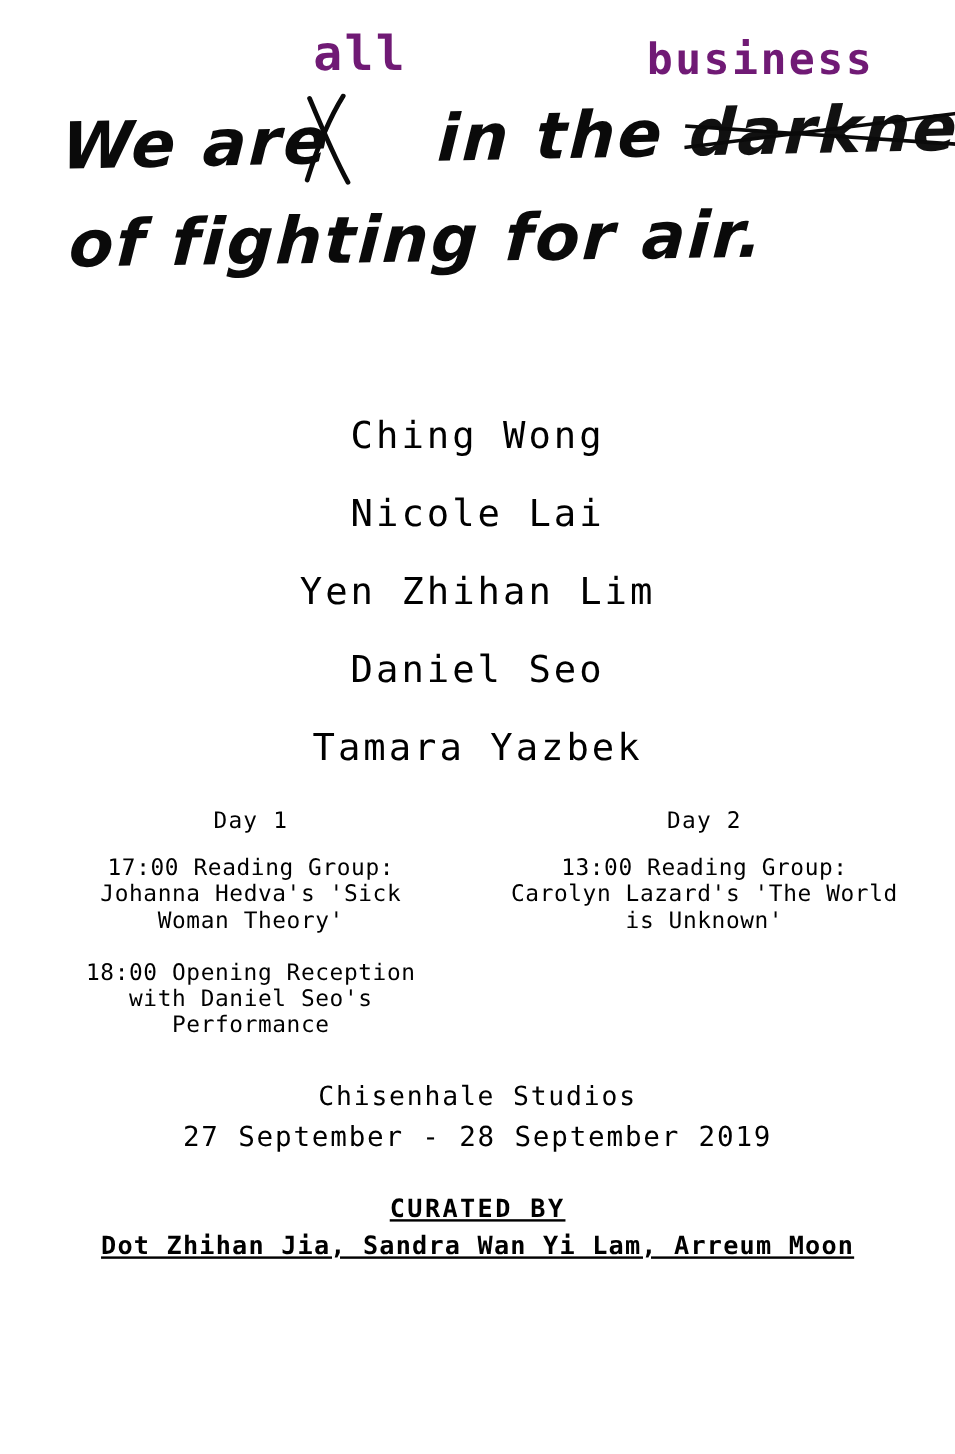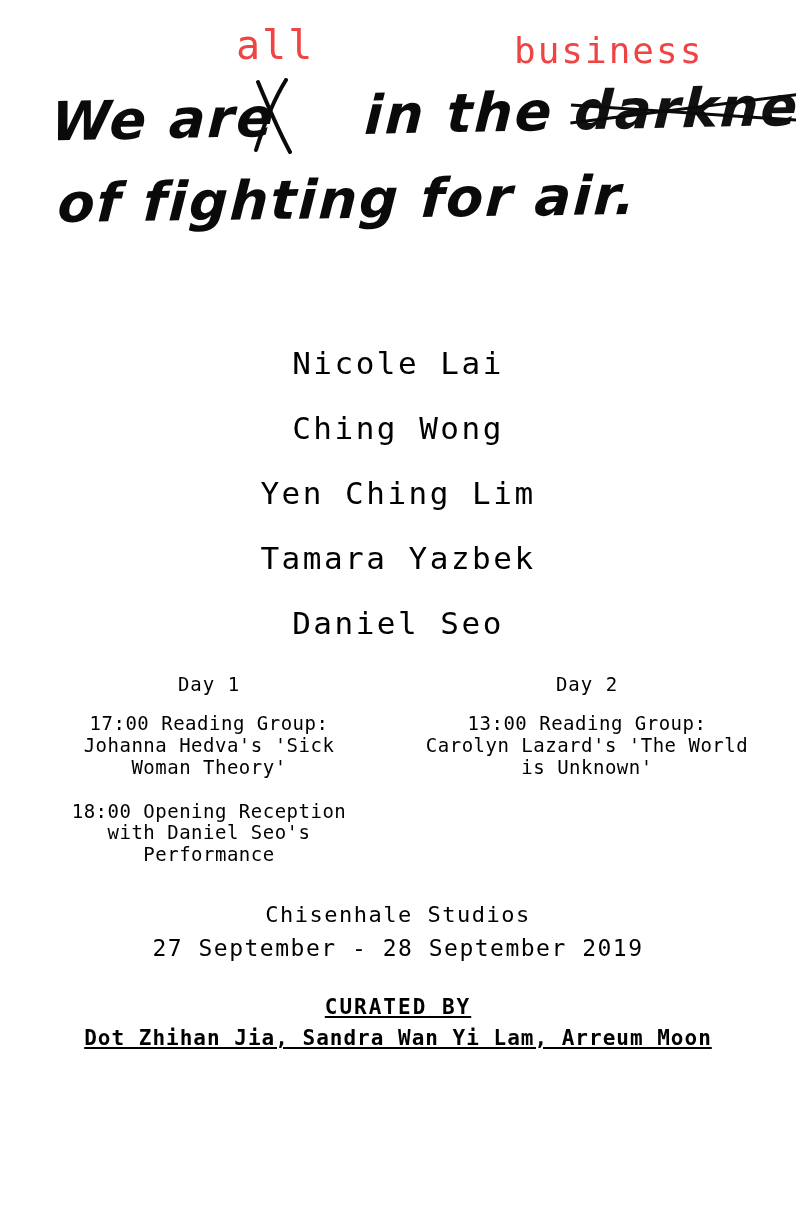--- a/index.html
+++ b/index.html
@@ -71,23 +71,24 @@
   }
   .struck::after {
     top: 58%;
     transform: rotate(5deg);
   }
 
   
   .typed-correction {
     position: absolute;
     font-family: "DejaVu Sans Mono", "Liberation Mono", monospace;
-    font-weight: 400;
-    color: #ef4444;
+    font-weight: 700;
+    color: #701a75;
     white-space: nowrap;
+    margin-left: 25px;
   }
   .corr-all {
     left: 236px;
     top: 22px;
     font-size: 40px;
     letter-spacing: 2px;
   }
   .corr-business {
     left: 514px;
     top: 30px;
@@ -194,25 +195,25 @@
     <span>We are</span>
     <span style="display:inline-block;width:48px"></span>
     <span>in the</span>
     <span class="struck">darkness</span>
   </div>
 
   <div class="hand hand-line2">of fighting for air.</div>
 </div>
 
 <div class="artists">
+  <div class="artist">Ching Wong</div>
   <div class="artist">Nicole Lai</div>
-  <div class="artist">Ching Wong</div>
-  <div class="artist">Yen Ching Lim</div>
+  <div class="artist">Yen Zhihan Lim</div>
+  <div class="artist">Daniel Seo</div>
   <div class="artist">Tamara Yazbek</div>
-  <div class="artist">Daniel Seo</div>
 </div>
 
 <div class="schedule">
 
   <div class="day-col">
     <div class="day-title">Day 1</div>
     <div class="event">17:00  Reading Group:<br>Johanna Hedva's 'Sick<br>Woman Theory'</div>
     <div class="event">18:00 Opening Reception<br>with Daniel Seo's<br>Performance</div>
   </div>
 

